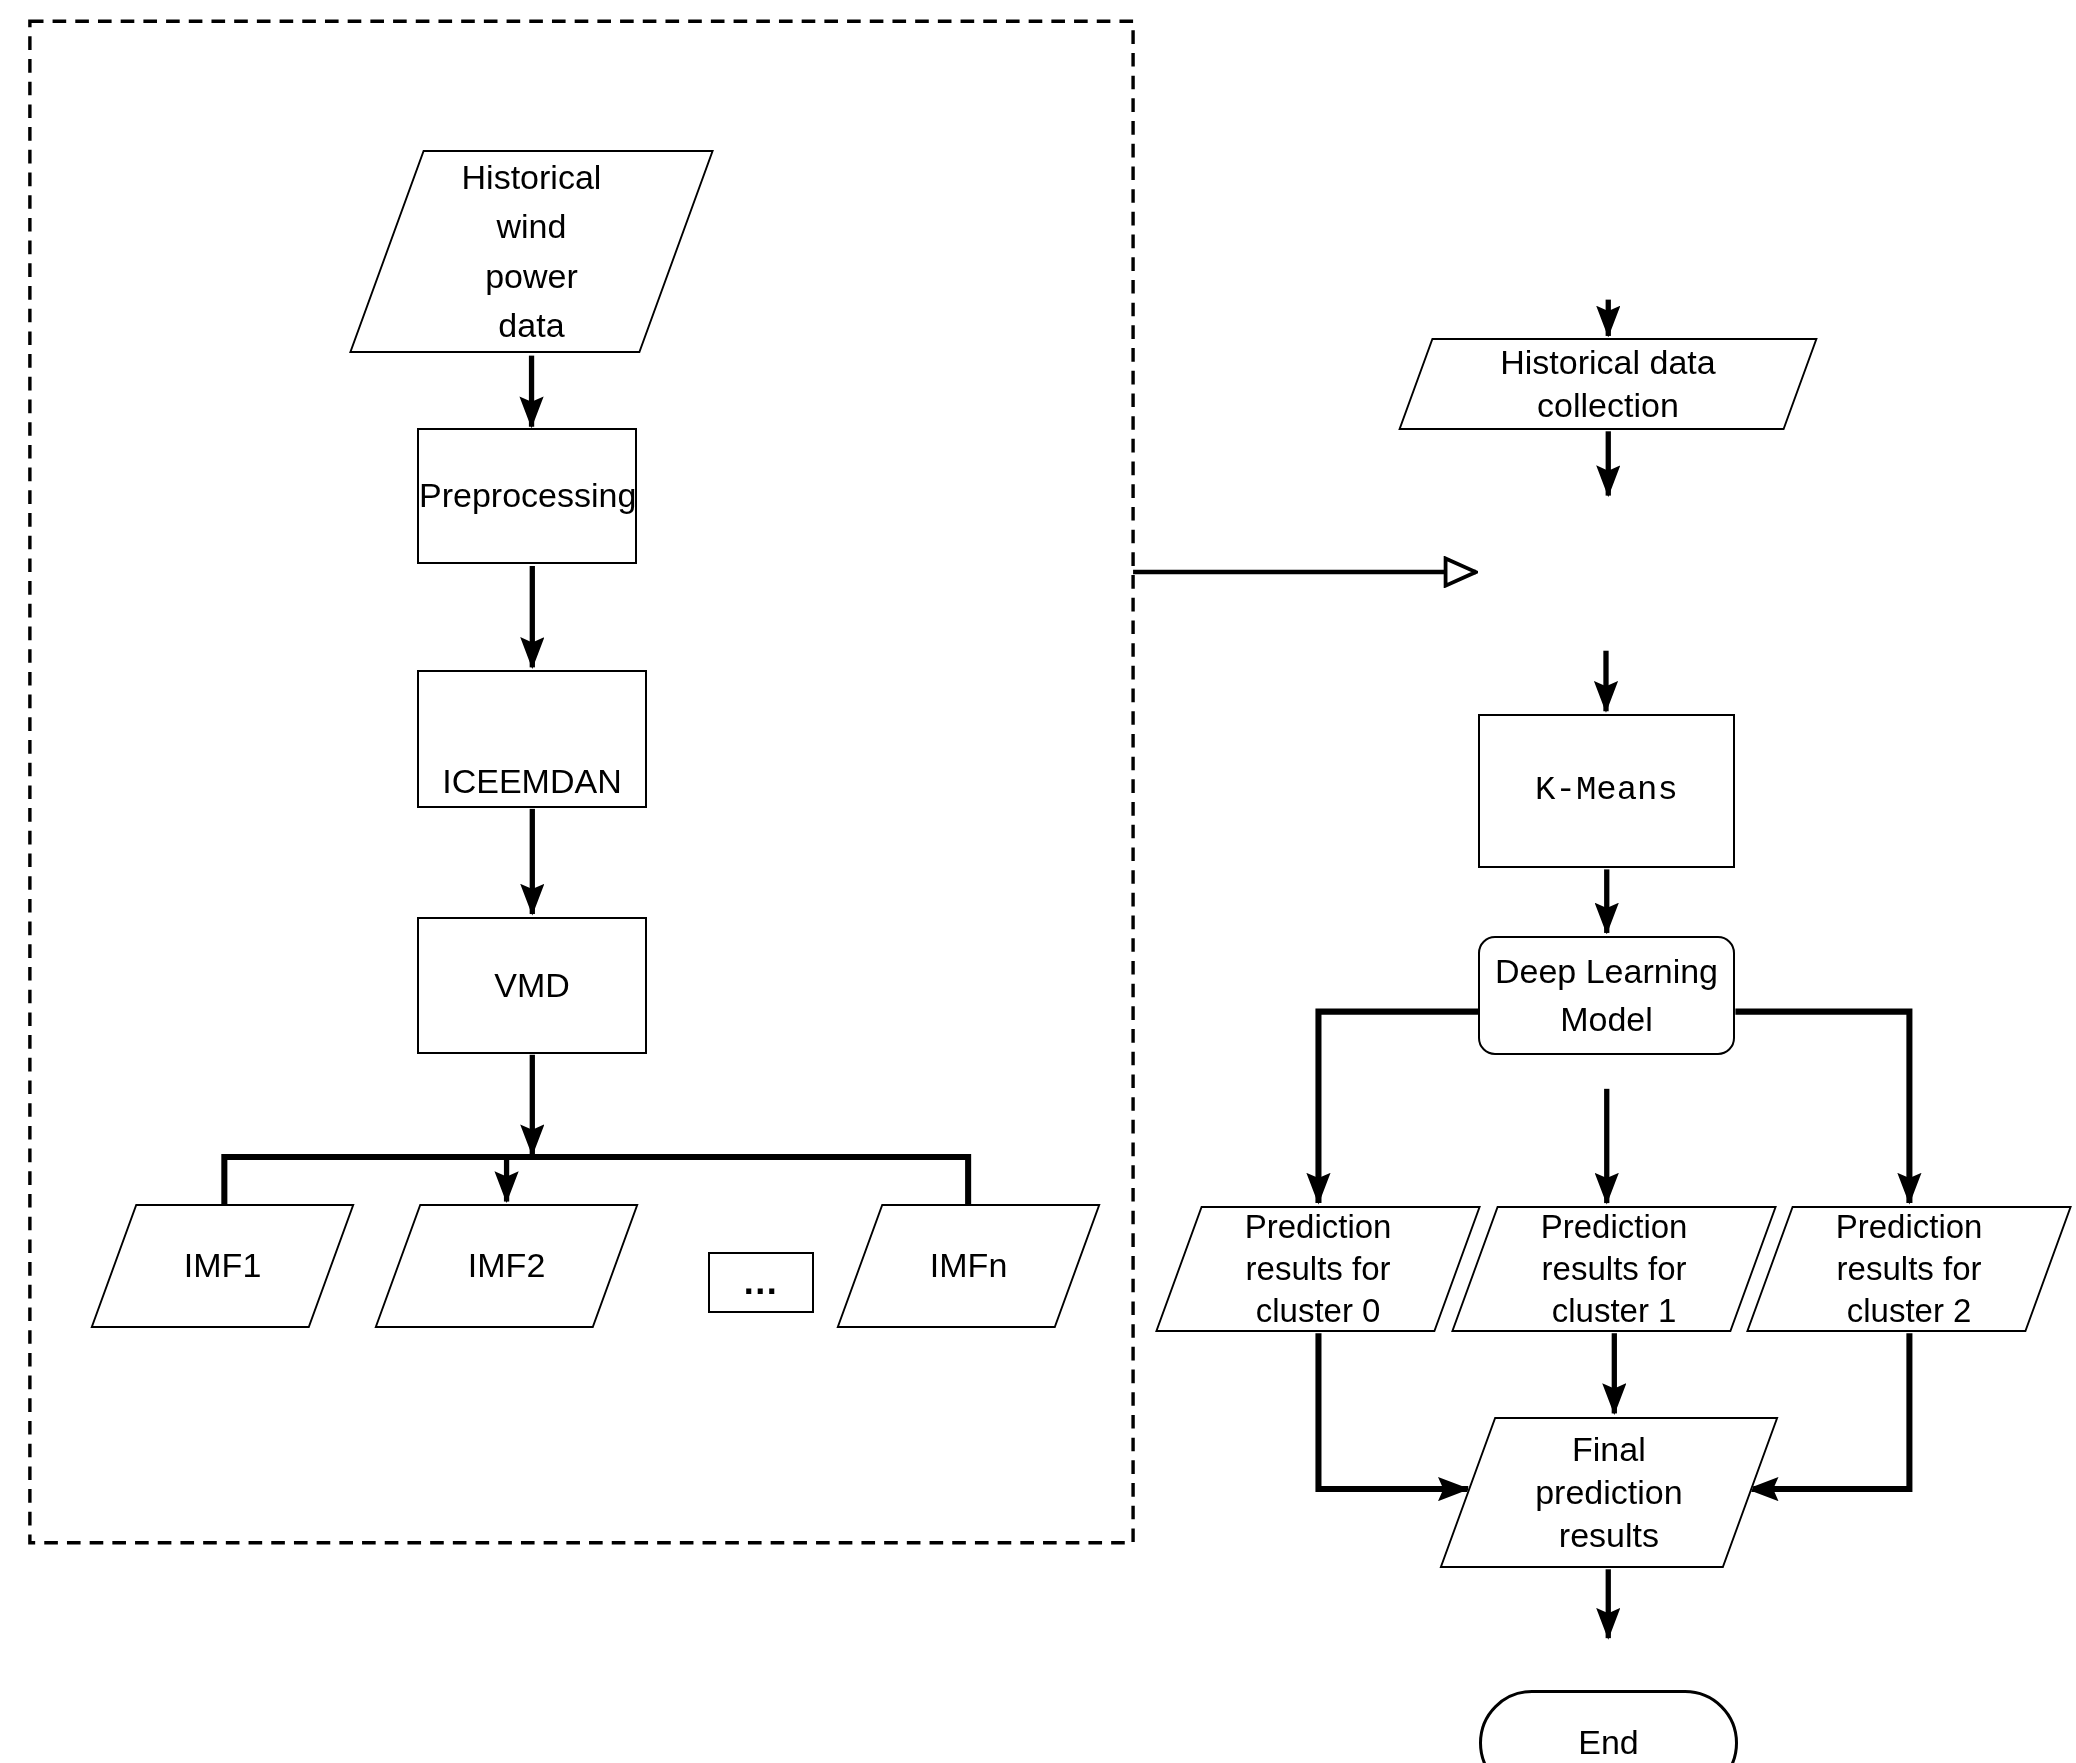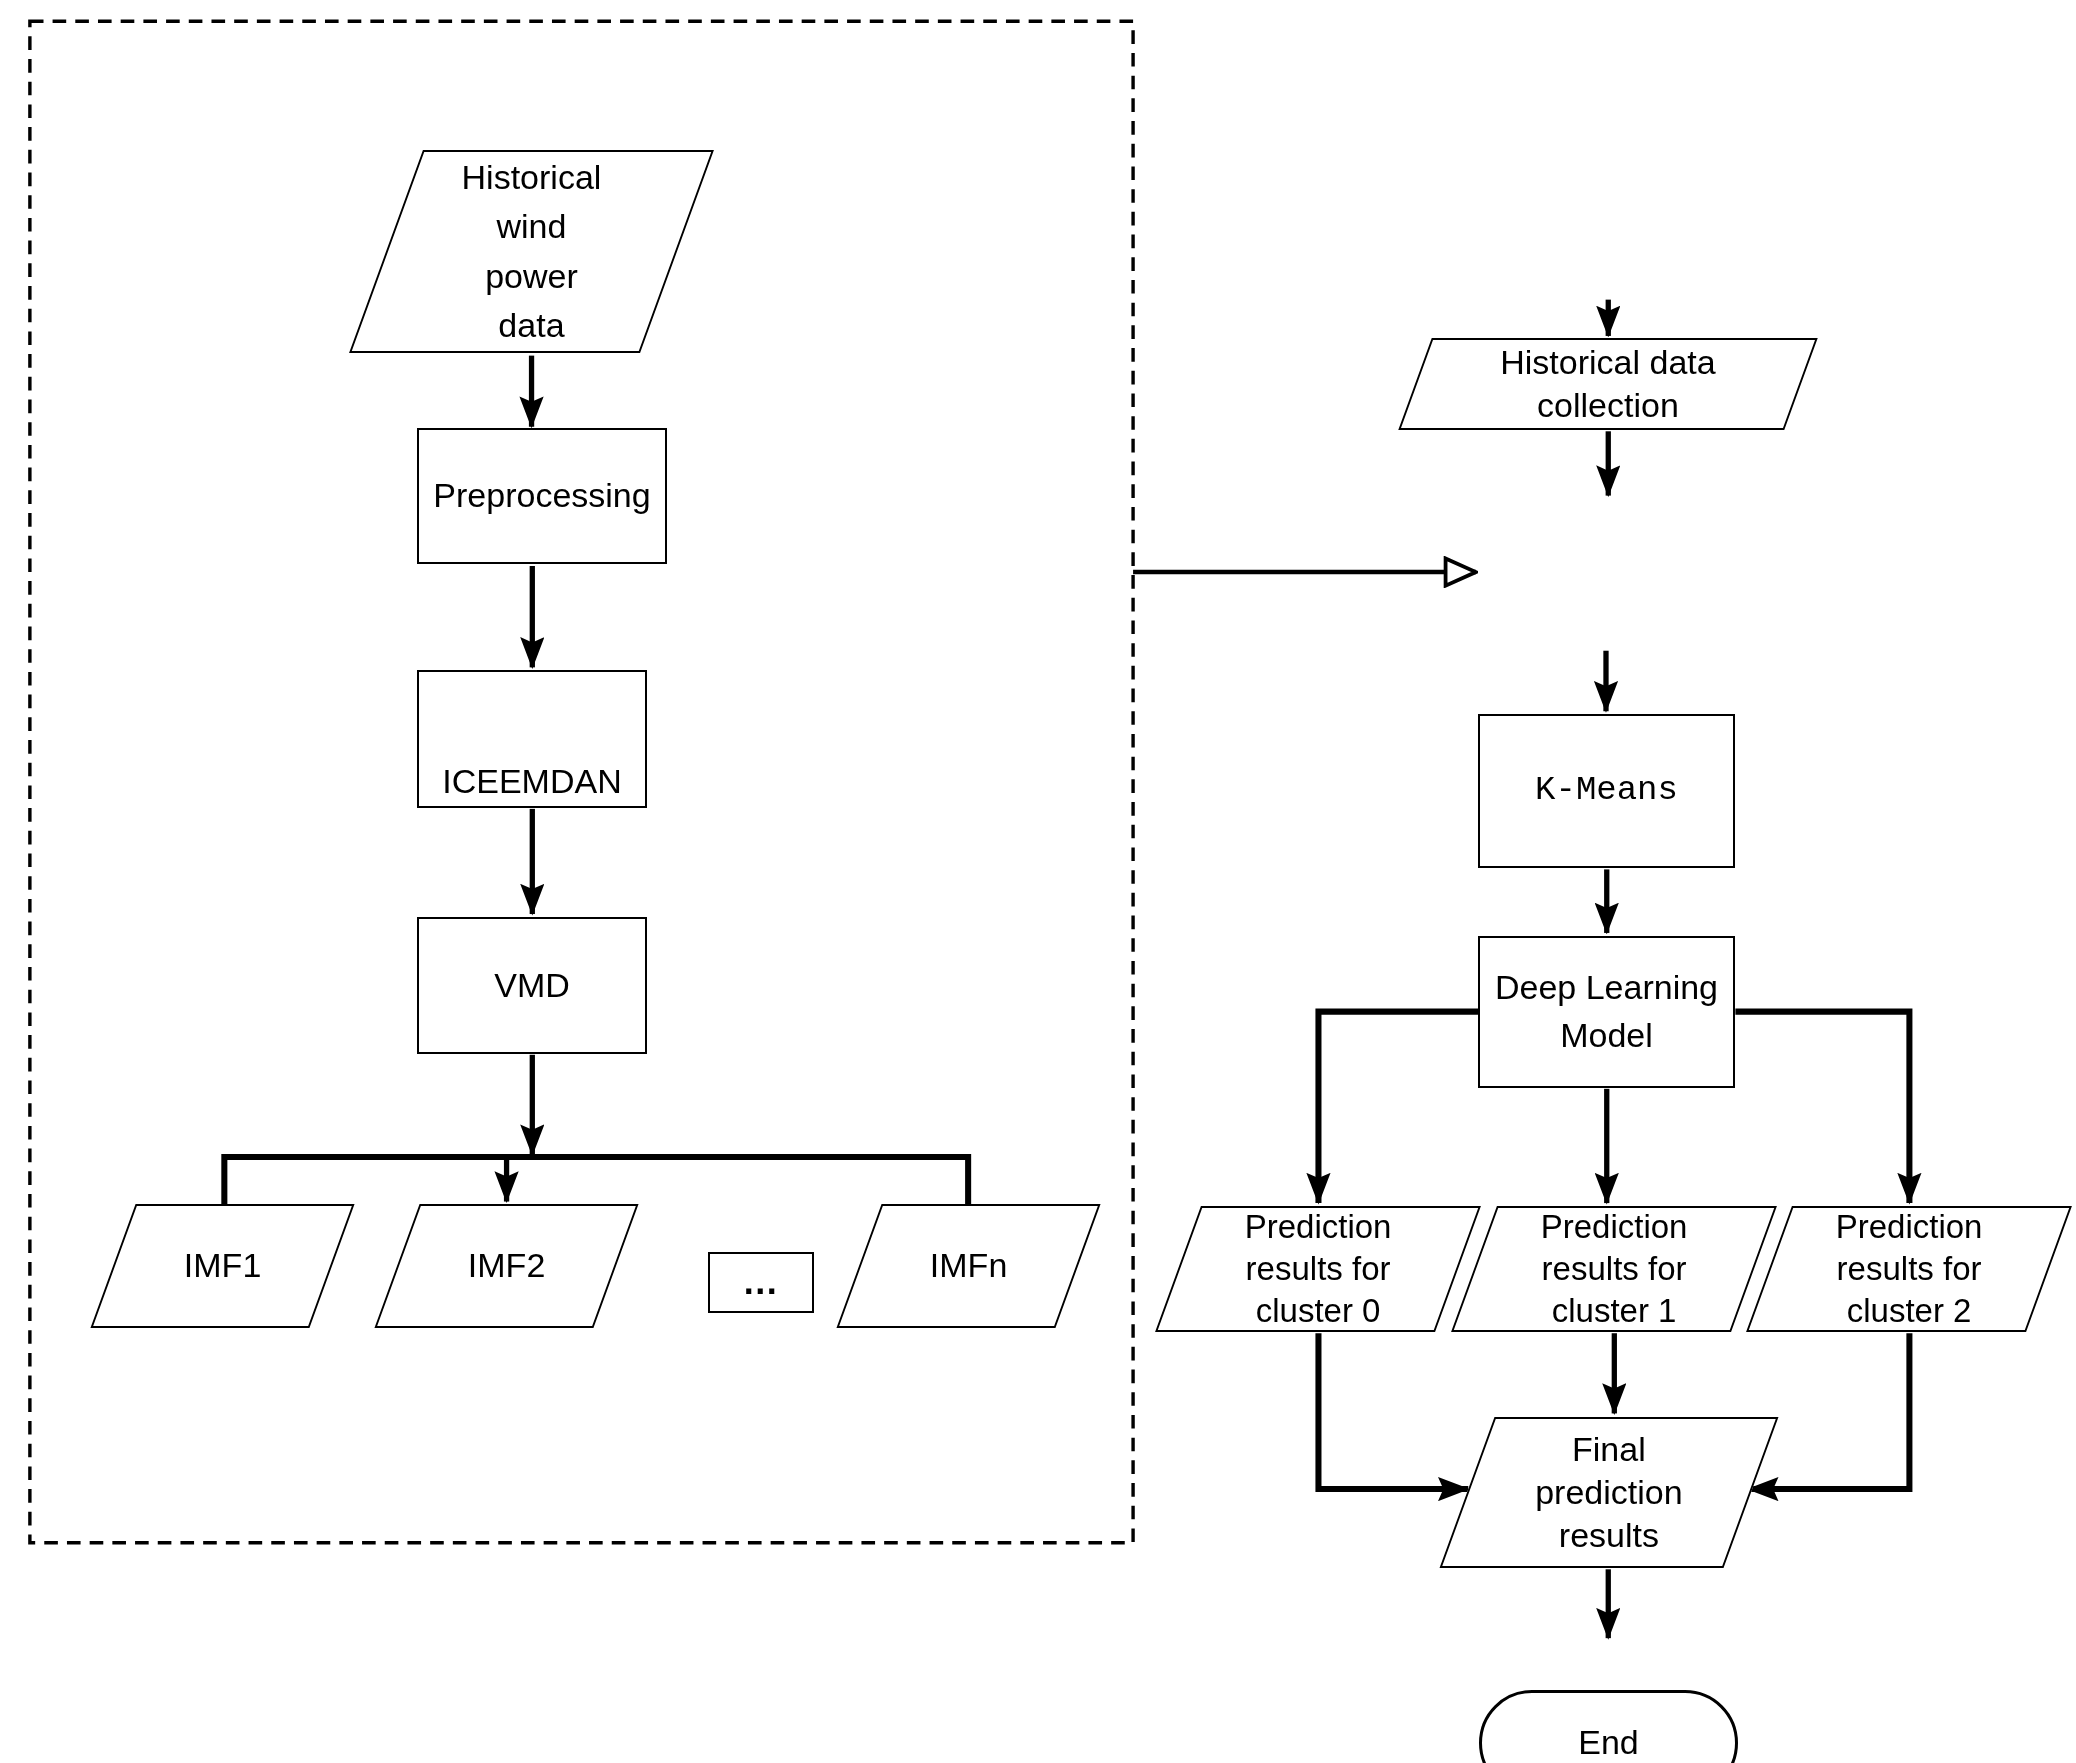--- a/index.html
+++ b/index.html
@@ -72,21 +72,21 @@
     <line x1="2125" y1="2074" x2="2125" y2="2165" stroke="#000" stroke-width="7" marker-end="url(#arrow)"></line>
   </svg>
 
   <div class="node para lh-med" style="left:386px; top:150px; width:291px; height:203px;">
     <span class="node-label">Historical
 wind
 power
 data</span>
   </div>
 
-  <div class="node" style="left:417px; top:428px; width:250px; height:136px;">
+  <div class="node" style="left:417px; top:428px; width:220px; height:136px;">
     <span class="node-label">Preprocessing</span>
   </div>
 
   <div class="node" style="left:417px; top:670px; width:230px; height:138px;align-items:flex-end;">
     <span class="node-label">ICEEMDAN</span>
   </div>
 
   <div class="node" style="left:417px; top:917px; width:230px; height:137px;justify-content:center;">
     <span class="node-label">VMD</span>
   </div>
@@ -111,21 +111,21 @@
   <div class="node para lh-tight" style="left:1415px; top:338px; width:386px; height:92px;">
     <span class="node-label">Historical data
 collection</span>
   </div>
 
 
   <div class="node" style="left:1478px; top:714px; width:257px; height:154px;font-family:Liberation Mono, monospace;">
     <span class="node-label">K-Means</span>
   </div>
 
-  <div class="node" style="left:1478px; top:936px; width:257px; height:152px;">
+  <div class="node" style="left:1478px; top:936px; width:257px; height:119px;border-radius:17px;">
     <span class="node-label">Deep Learning
 Model</span>
   </div>
 
   <div class="node para lh-tight" style="left:1178px; top:1206px; width:280px; height:126px; font-size:33px;">
     <span class="node-label">Prediction
 results for
 cluster 0</span>
   </div>
 

